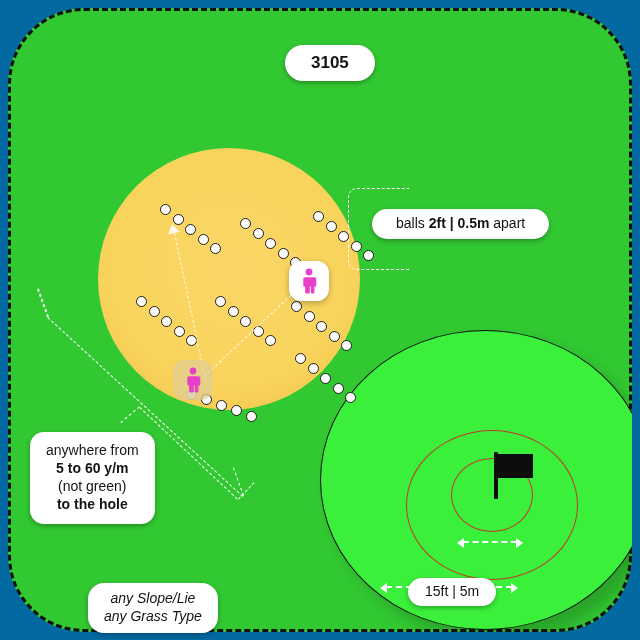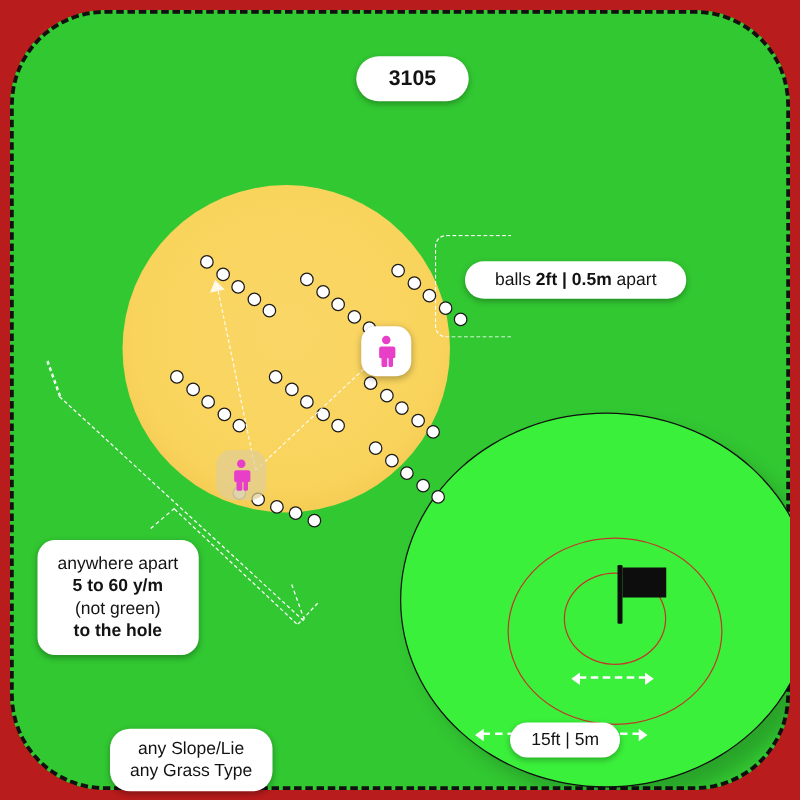--- a/index.html
+++ b/index.html
@@ -1,19 +1,19 @@
 <!DOCTYPE html>
 <html><head>
 <meta charset="utf-8">
 <style>
   html,body{margin:0;padding:0;background:#ffffff;}
   body{width:640px;height:640px;overflow:hidden;
        font-family:"Liberation Sans","DejaVu Sans",sans-serif;}
 
-  #stage{position:relative;width:640px;height:640px;background:#b91c1c;}
+  #stage{position:relative;width:640px;height:640px;background:#0369a1;}
 
   
   .course-card{position:absolute;left:8px;top:8px;width:624px;height:624px;
     background:#32c832;border:3px dashed #111111;border-radius:76px;
     box-sizing:border-box;}
 
   .clip{position:absolute;left:8px;top:8px;width:624px;height:624px;
     border-radius:76px;overflow:hidden;box-sizing:border-box;}
 
   
@@ -55,21 +55,21 @@
   .pill b{font-weight:bold;}
 
   .pill-title{left:285px;top:45px;padding:7px 26px;font-size:17px;font-weight:bold;}
   .pill-balls{left:372px;top:209px;padding:6px 24px;font-size:14px;}
   .pill-6ft{left:443px;top:530px;padding:5px 17px;font-size:14px;}
   .pill-15ft{left:408px;top:578px;padding:5px 17px;font-size:14px;}
 
   .pill-anywhere{left:30px;top:432px;padding:10px 16px;font-size:14px;
     border-radius:14px;text-align:center;}
   .pill-slope{left:88px;top:583px;padding:7px 16px;font-size:14px;
-    border-radius:16px;text-align:center;}
+    border-radius:16px;text-align:center;font-style:italic;}
 
   
   .golfer{position:absolute;width:40px;height:40px;border-radius:12px;
     display:flex;align-items:center;justify-content:center;}
   .golfer-current{left:281px;top:253px;background:#ffffff;
     box-shadow:0 2px 6px rgba(0,0,0,0.28);}
   .golfer-prev{left:165px;top:352px;background:rgba(225,205,150,0.72);}
 
   
   .ball{position:absolute;width:11px;height:11px;border-radius:50%;
@@ -193,21 +193,21 @@
 
   <div class="pill pill-title">3105</div>
 
   <div class="pill pill-balls">
     <span>balls</span>
     <b>2ft | 0.5m</b>
     <span>apart</span>
   </div>
 
   <div class="pill pill-anywhere">
-    <div>anywhere apart</div>
+    <div>anywhere from</div>
     <div><b>5 to 60 y/m</b></div>
     <div>(not green)</div>
     <div><b>to the hole</b></div>
   </div>
 
   <div class="pill pill-slope">
     <div>any Slope/Lie</div>
     <div>any Grass Type</div>
   </div>
 

